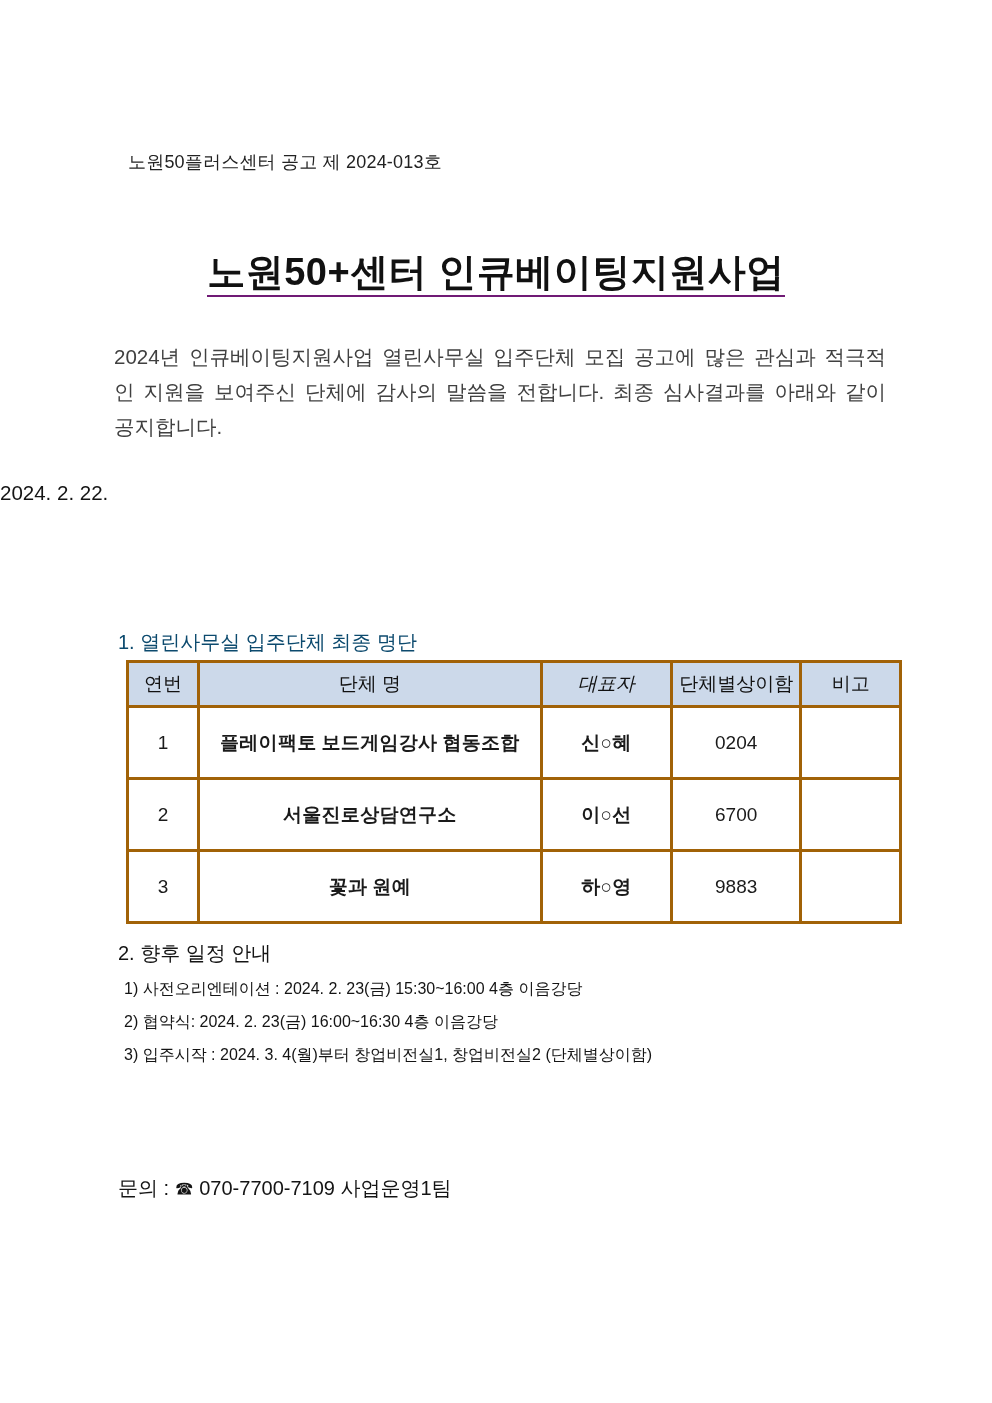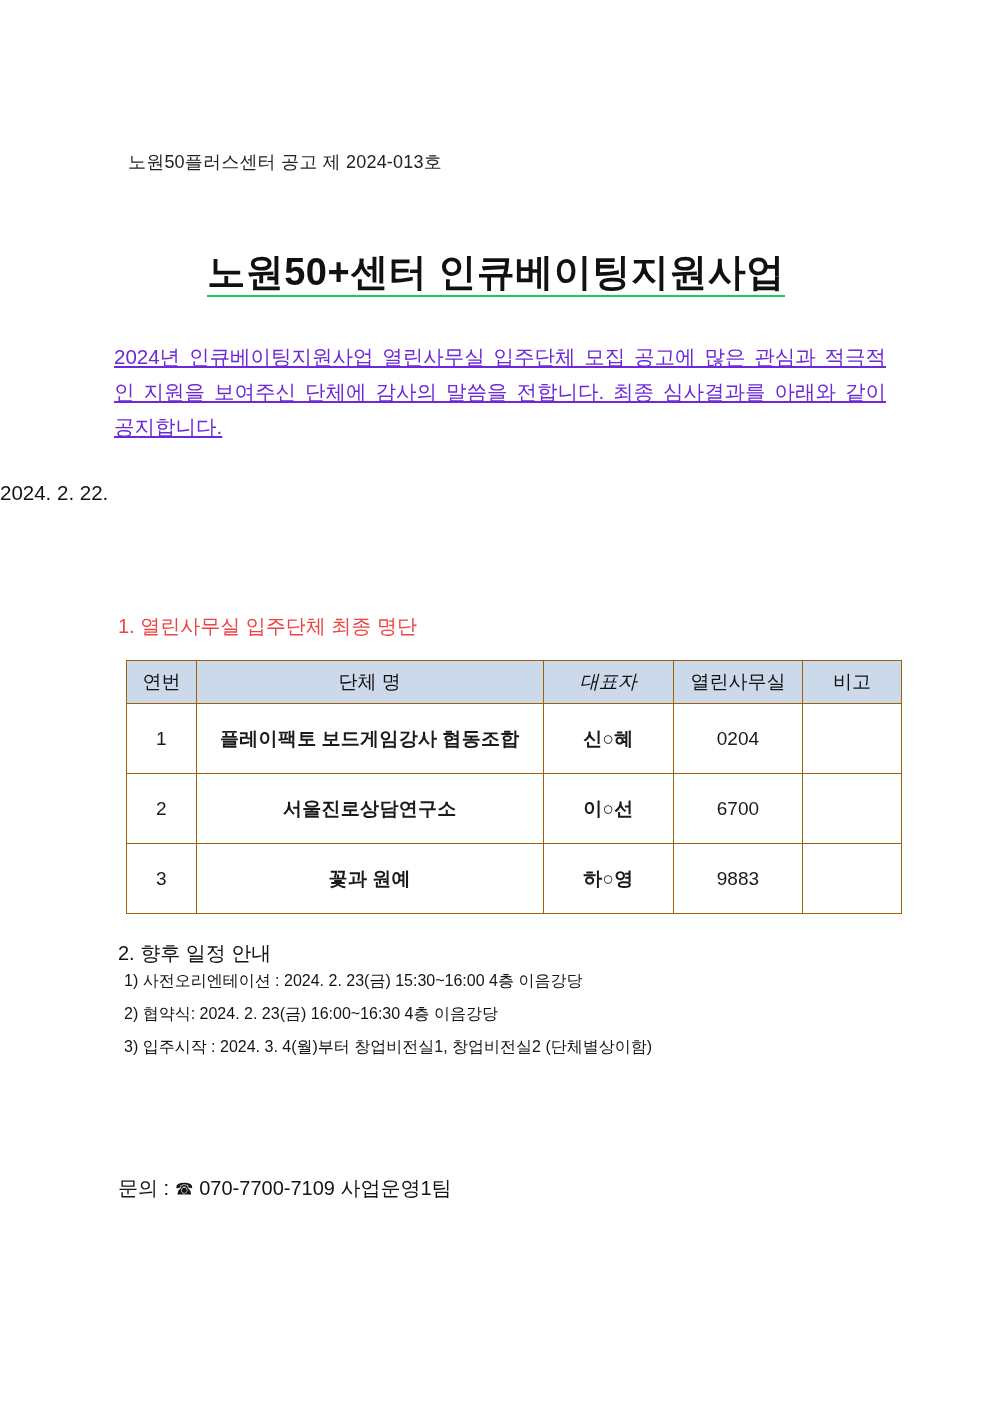--- a/index.html
+++ b/index.html
@@ -35,64 +35,63 @@
     left: 0;
     right: 0;
     top: 222px;
     text-align: center;
     font-size: 38px;
     font-weight: 700;
     letter-spacing: 0.5px;
     color: #111;
   }
   .doc-title span {
-    border-bottom: 2px solid #22c55e;
+    border-bottom: 2px solid #701a75;
     padding-bottom: 2px;
   }
   .intro {
     position: absolute;
     left: 114px;
     width: 772px;
     top: 318px;
     font-size: 20.5px;
     line-height: 1.72;
     text-align: justify;
-    color: #6d28d9;
+    color: #404040;
     word-spacing: 2px;
-    text-decoration: underline;
   }
   .date-block {
     position: absolute;
     left: 0;
     right: 0;
     top: 475px;
     font-size: 20.5px;
     line-height: 1.72;
     color: #141414;
   }
   .date-block .org {
     display: block;
   }
   .section1-title {
     position: absolute;
     left: 118px;
-    top: 613px;
+    top: 629px;
     font-size: 20px;
-    color: #ef4444;
+    color: #0c4a6e;
   }
   table.list {
     position: absolute;
     left: 126px;
     top: 660px;
     width: 776px;
     border-collapse: collapse;
     font-size: 19px;
   }
   table.list th, table.list td {
-    border: 1px solid #a16207;
+    border: 3px solid #a16207;
     text-align: center;
     vertical-align: middle;
   }
   table.list thead th {
     background: #ccd9ea;
     height: 40px;
     font-weight: 400;
     font-size: 19px;
     color: #111;
   }
@@ -113,21 +112,21 @@
   }
   .section2 {
     position: absolute;
     left: 118px;
     top: 943px;
     font-size: 20px;
     color: #141414;
     line-height: 1.0;
   }
   .section2 .s2-title {
-    margin-bottom: 6px;
+    margin-bottom: 14px;
   }
   .section2 ul {
     list-style: none;
     margin: 0;
     padding: 0;
   }
   .section2 li {
     margin: 0 0 10px 6px;
     font-size: 16px;
     line-height: 1.45;
@@ -162,21 +161,21 @@
   </div>
 
   <div class="section1-title">1. 열린사무실 입주단체 최종 명단</div>
 
   <table class="list">
     <thead>
       <tr>
         <th class="col-no">연번</th>
         <th class="col-name">단체 명</th>
         <th class="col-rep">대표자</th>
-        <th class="col-phone">열린사무실</th>
+        <th class="col-phone">단체별상이함</th>
         <th class="col-memo">비고</th>
       </tr>
     </thead>
     <tbody>
       <tr>
         <td>1</td>
         <td class="name">플레이팩토 보드게임강사 협동조합</td>
         <td class="rep">신○혜</td>
         <td>0204</td>
         <td></td>

